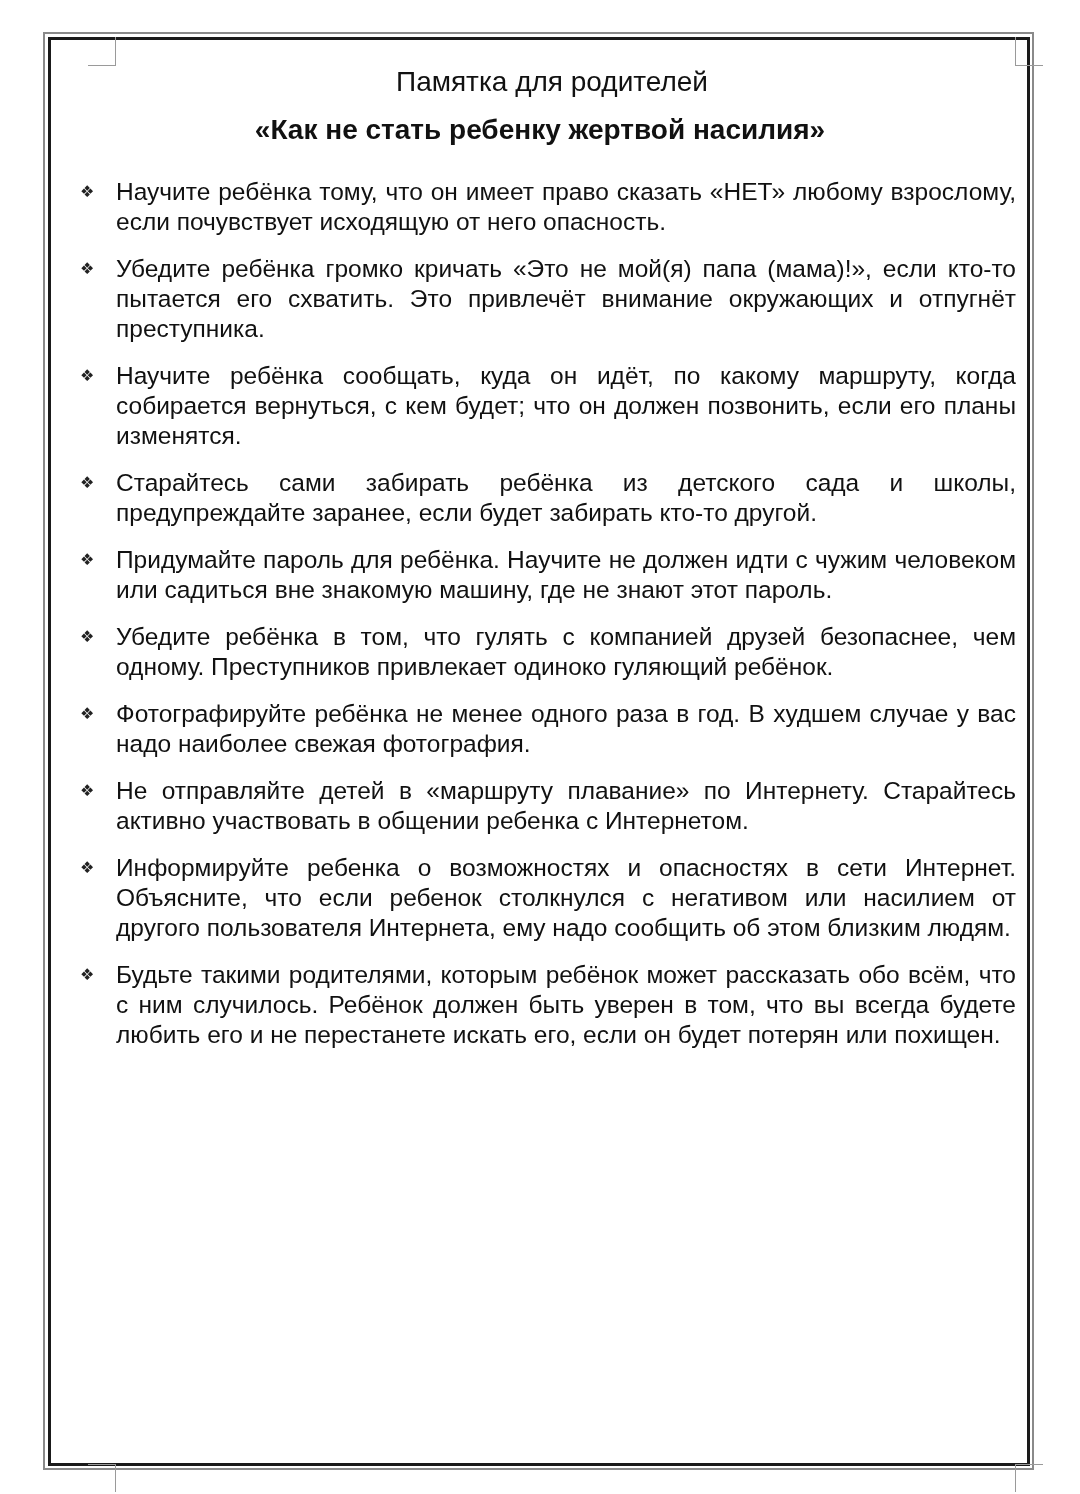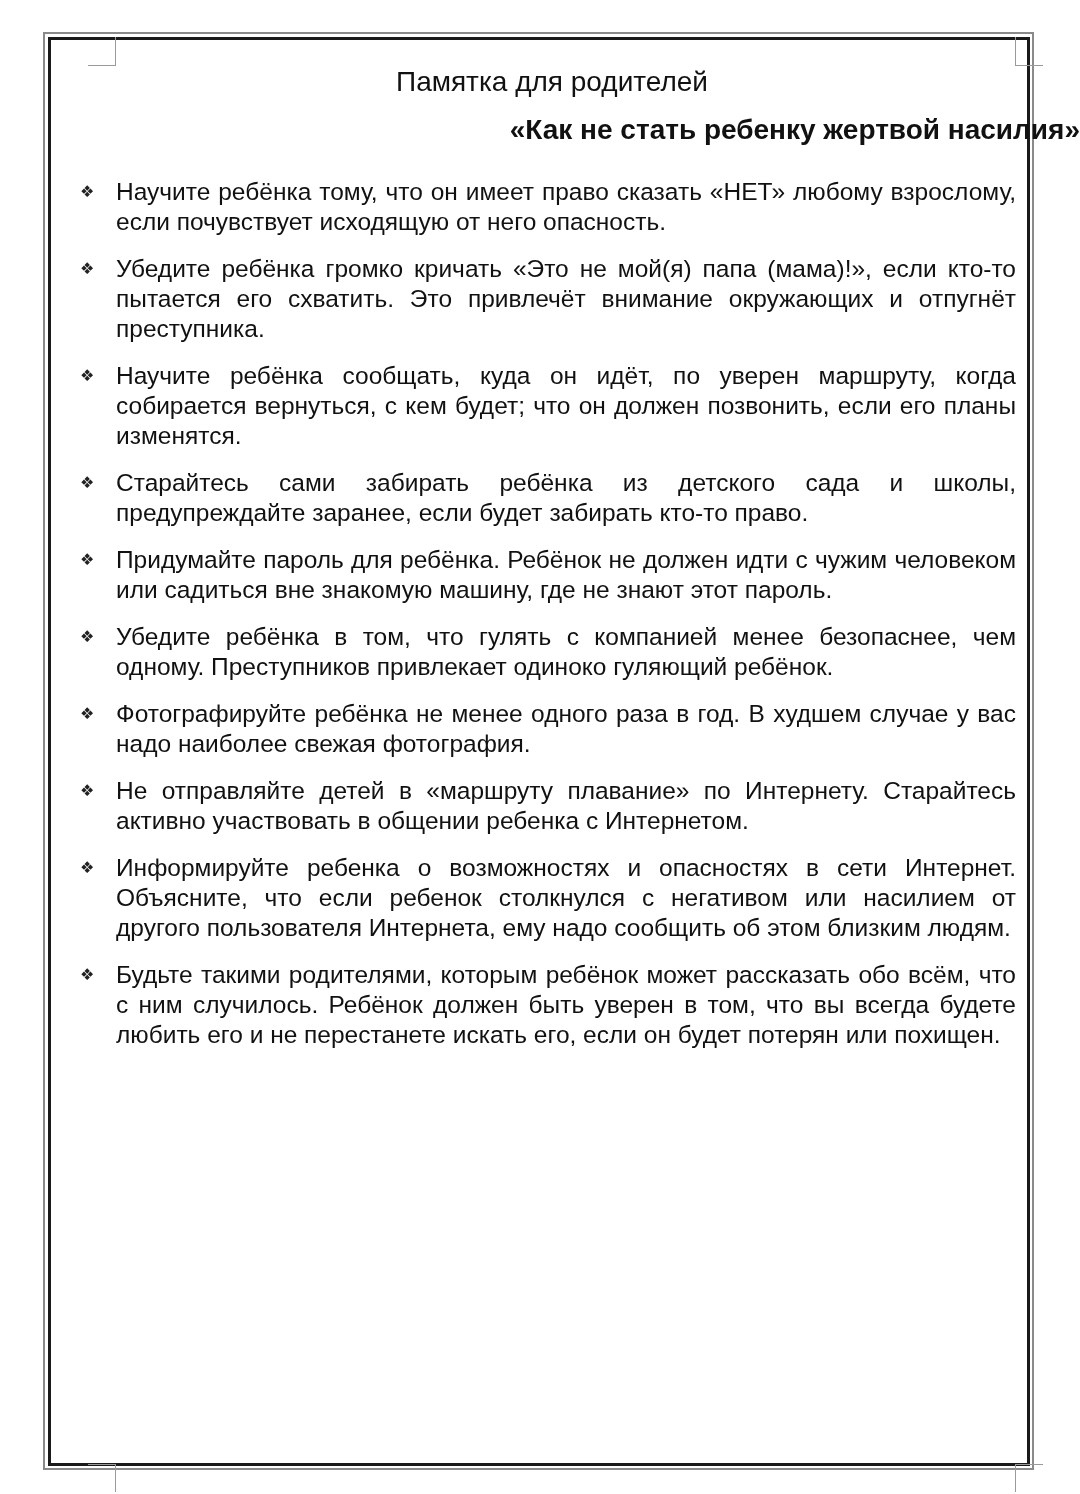--- a/index.html
+++ b/index.html
@@ -5,21 +5,21 @@
     html, body { margin: 0; padding: 0; background: #ffffff; }
     body { width: 1080px; height: 1494px; position: relative; overflow: hidden;
            font-family: "Liberation Sans", "DejaVu Sans", sans-serif; color: #111; }
     .border-outer { position: absolute; left: 43px; top: 32px; width: 991px; height: 1438px;
                     border: 2px solid #8a8a8a; box-sizing: border-box; }
     .border-inner { position: absolute; left: 48px; top: 37px; width: 982px; height: 1429px;
                     border: 3px solid #1a1a1a; box-sizing: border-box; }
     .crop { position: absolute; background: #9a9a9a; }
     .title1 { position: absolute; left: 0; width: 1080px; top: 64px; text-align: center;
               font-size: 28px; line-height: 36px; padding-left: 12px; }
-    .title2 { position: absolute; left: 0; width: 1080px; top: 112px; text-align: right;
+    .title2 { position: absolute; left: 0; width: 1080px; top: 112px; text-align: center;
               font-size: 28px; line-height: 36px; font-weight: bold; }
     .list { position: absolute; left: 80px; top: 160px; width: 936px; margin: 0; padding: 0; list-style: none; }
     .item { position: relative; padding-left: 36px; font-size: 24.5px; line-height: 30px;
             text-align: justify; margin-bottom: 12px; }
     .item .bullet { position: absolute; left: 0; top: 2px; width: 20px; font-size: 16px; color: #222; line-height: 26px; }
     .item .text { display: block; margin-top: 17px; }
   </style>
 </head>
 <body>
 
@@ -42,33 +42,33 @@
   <li class="item">
       <span class="bullet">❖</span>
       <span class="text">Научите ребёнка тому, что он имеет право сказать «НЕТ» любому взрослому, если почувствует исходящую от него опасность.</span>
     </li>
   <li class="item">
       <span class="bullet">❖</span>
       <span class="text">Убедите ребёнка громко кричать «Это не мой(я) папа (мама)!», если кто-то пытается его схватить. Это привлечёт внимание окружающих и отпугнёт преступника.</span>
     </li>
   <li class="item">
       <span class="bullet">❖</span>
-      <span class="text">Научите ребёнка сообщать, куда он идёт, по уверен маршруту, когда собирается вернуться, с кем будет; что он должен позвонить, если его планы изменятся.</span>
+      <span class="text">Научите ребёнка сообщать, куда он идёт, по какому маршруту, когда собирается вернуться, с кем будет; что он должен позвонить, если его планы изменятся.</span>
     </li>
   <li class="item">
       <span class="bullet">❖</span>
-      <span class="text">Старайтесь сами забирать ребёнка из детского сада и школы, предупреждайте заранее, если будет забирать кто-то право.</span>
+      <span class="text">Старайтесь сами забирать ребёнка из детского сада и школы, предупреждайте заранее, если будет забирать кто-то другой.</span>
     </li>
   <li class="item">
       <span class="bullet">❖</span>
-      <span class="text">Придумайте пароль для ребёнка. Ребёнок не должен идти с чужим человеком или садиться вне знакомую машину, где не знают этот пароль.</span>
+      <span class="text">Придумайте пароль для ребёнка. Научите не должен идти с чужим человеком или садиться вне знакомую машину, где не знают этот пароль.</span>
     </li>
   <li class="item">
       <span class="bullet">❖</span>
-      <span class="text">Убедите ребёнка в том, что гулять с компанией менее безопаснее, чем одному. Преступников привлекает одиноко гуляющий  ребёнок.</span>
+      <span class="text">Убедите ребёнка в том, что гулять с компанией друзей безопаснее, чем одному. Преступников привлекает одиноко гуляющий  ребёнок.</span>
     </li>
   <li class="item">
       <span class="bullet">❖</span>
       <span class="text">Фотографируйте ребёнка не менее одного раза в год. В худшем случае у вас надо наиболее свежая  фотография.</span>
     </li>
   <li class="item">
       <span class="bullet">❖</span>
       <span class="text">Не отправляйте детей в «маршруту плавание» по Интернету. Старайтесь активно участвовать в общении ребенка с Интернетом.</span>
     </li>
   <li class="item">

